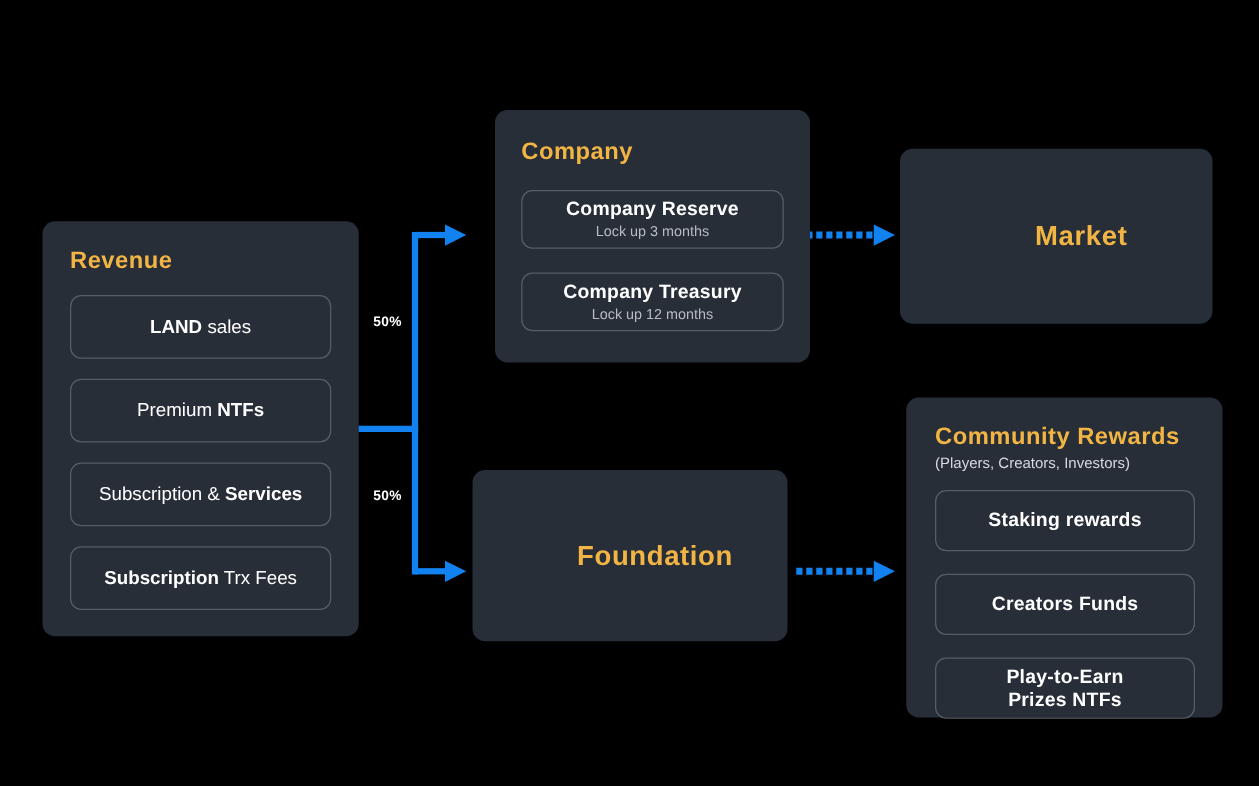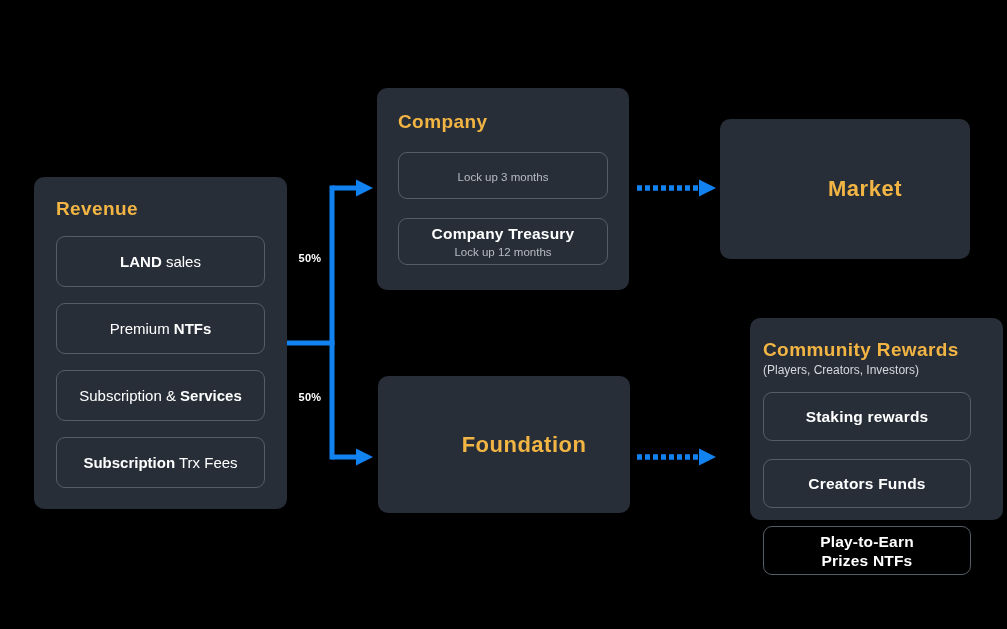--- a/index.html
+++ b/index.html
@@ -56,42 +56,42 @@
   .subbox .sub-title { font-size: 15.5px; font-weight: bold; line-height: 19px; letter-spacing: 0.2px; }
   .subbox .sub-sub { font-size: 11.5px; color: #B7BCC3; line-height: 14px; margin-top: 2px; }
 
   
   .revenue { left: 34px; top: 177px; width: 253px; height: 332px; padding: 20px 22px 22px 22px; }
   .revenue .panel-title { margin-bottom: 16px; }
   .revenue .subbox { width: 209px; height: 51px; margin-bottom: 16px; }
   .revenue .subbox:last-child { margin-bottom: 0; }
 
   
-  .company { left: 377px; top: 88px; width: 252px; height: 202px; padding: 22px 19px 25px 21px; }
+  .company { left: 396px; top: 88px; width: 252px; height: 202px; padding: 22px 19px 25px 21px; }
   .company .panel-title { margin-bottom: 19px; }
   .company .subbox { width: 210px; height: 47px; margin-bottom: 19px; }
   .company .subbox:last-child { margin-bottom: 0; }
 
   
   .bignode {
     display: flex;
     align-items: center;
     justify-content: center;
   }
   .bignode .big-title {
     font-size: 22px;
     font-weight: bold;
     color: #F2B544;
     letter-spacing: 0.5px;
   }
   .market { left: 720px; top: 119px; width: 250px; height: 140px; }
   .foundation { left: 378px; top: 376px; width: 252px; height: 137px; }
 
   
-  .community { left: 750px; top: 318px; width: 253px; height: 202px; padding: 20px 22px 20px 13px; }
+  .community { left: 725px; top: 318px; width: 253px; height: 256px; padding: 20px 22px 20px 23px; }
   .community .panel-title { margin-bottom: 2px; }
   .community .panel-sub {
     font-size: 12px;
     color: #D6D9DE;
     line-height: 15px;
     margin: 0 0 14px 0;
   }
   .community .subbox { width: 208px; height: 49px; margin-bottom: 18px; }
   .community .subbox:last-child { margin-bottom: 0; }
   .community .sub-title { white-space: pre-line; }
@@ -148,20 +148,21 @@
       <span class="line"><span>Subscription &amp; </span><b>Services</b><span></span></span>
     </div>
     <div class="subbox">
       <span class="line"><span></span><b>Subscription</b><span> Trx Fees</span></span>
     </div>
   </section>
 
   <section class="panel company">
     <h2 class="panel-title">Company</h2>
     <div class="subbox">
+      <span class="sub-title">Company Reserve</span>
       <span class="sub-sub">Lock up 3 months</span>
     </div>
     <div class="subbox">
       <span class="sub-title">Company Treasury</span>
       <span class="sub-sub">Lock up 12 months</span>
     </div>
   </section>
 
   <section class="panel bignode market">
     <span class="big-title">Market</span>

